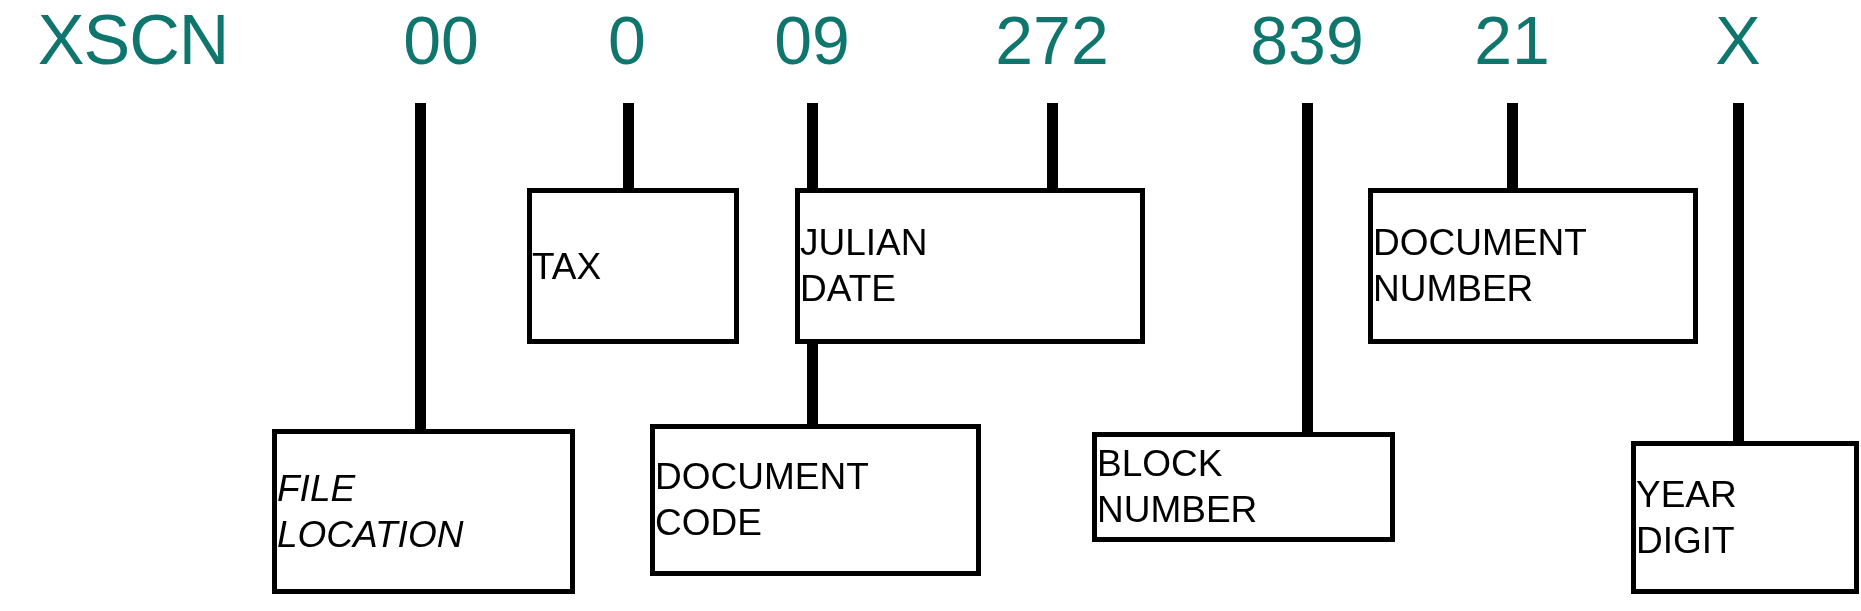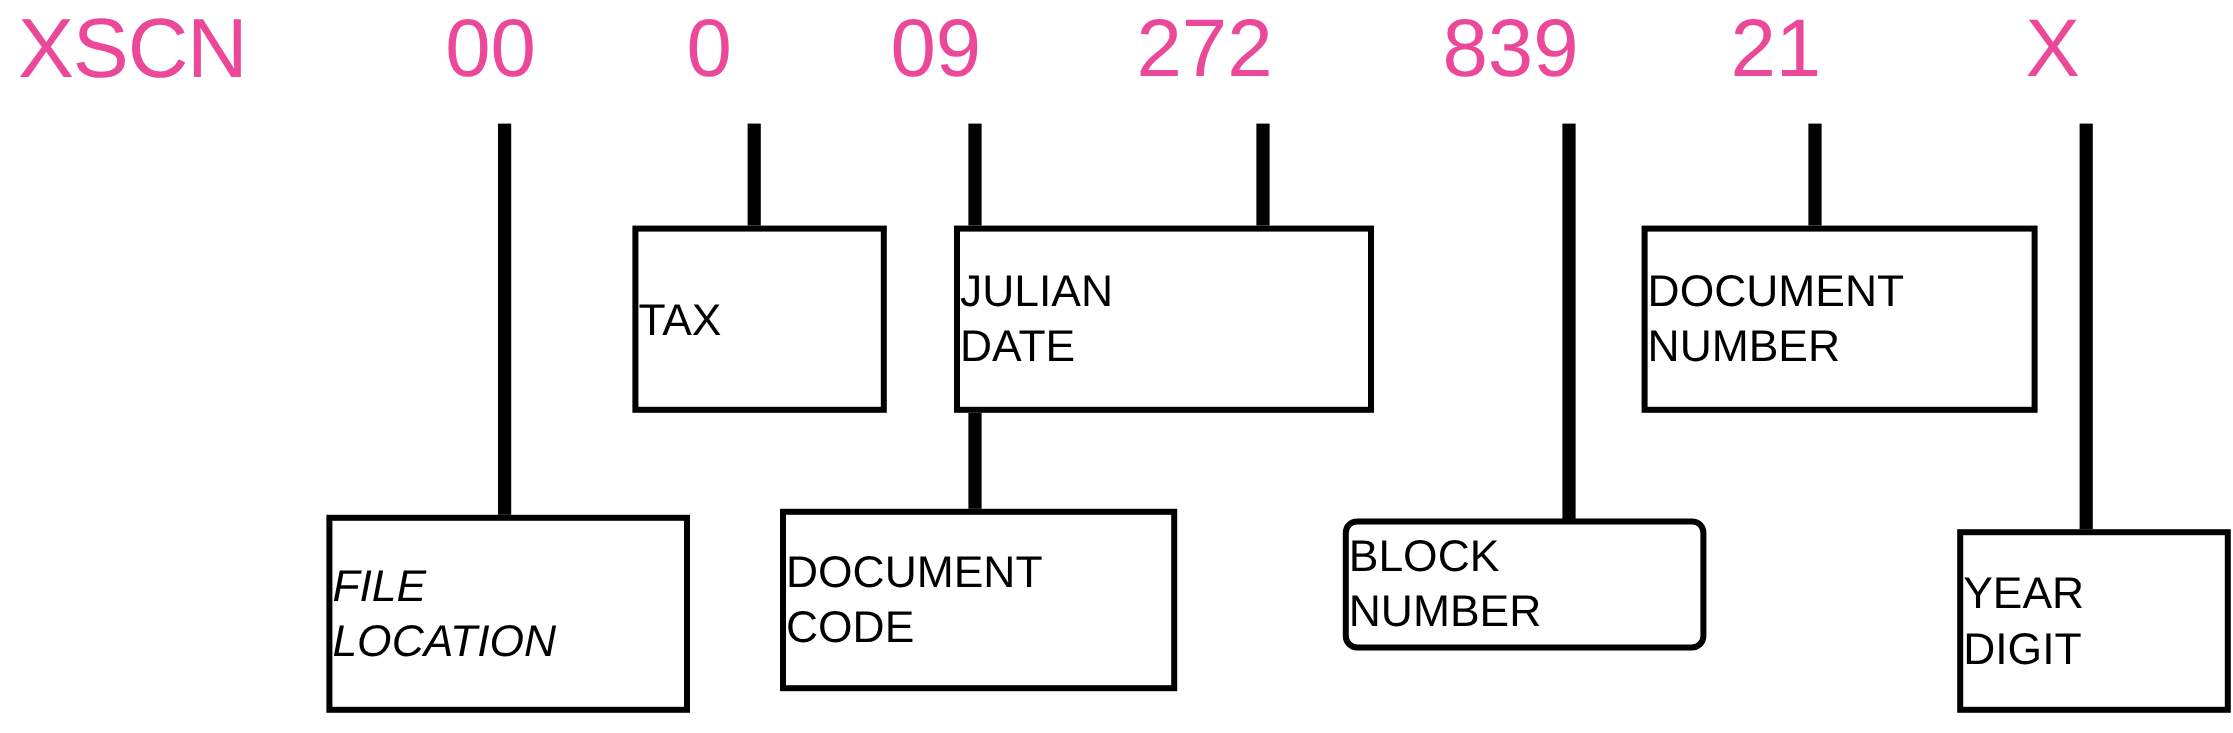--- a/index.html
+++ b/index.html
@@ -17,22 +17,22 @@
     overflow: hidden;
   }
   .code-token {
     position: absolute;
     top: 2px;
     font-size: 68px;
     line-height: 76px;
     font-weight: 400;
     letter-spacing: 0px;
     white-space: nowrap;
-    text-align: left;
-    color: #ec4899;
+    text-align: center;
+    color: #0f766e;
   }
   .code-token.label-token {
     font-size: 70px;
     letter-spacing: -1px;
   }
   .connector {
     position: absolute;
     background: #000000;
     width: 11px;
   }
@@ -110,21 +110,21 @@
   <div class="field-box two-line" style="left:272px; top:429px; width:303px; height:165px;font-style:italic;">
     <span class="line">FILE</span>
     <span class="line">LOCATION</span>
   </div>
 
   <div class="field-box two-line" style="left:650px; top:424px; width:331px; height:152px;">
     <span class="line">DOCUMENT</span>
     <span class="line">CODE</span>
   </div>
 
-  <div class="field-box two-line" style="left:1119px; top:432px; width:303px; height:110px;border-radius:12px;">
+  <div class="field-box two-line" style="left:1092px; top:432px; width:303px; height:110px;">
     <span class="line">BLOCK</span>
     <span class="line">NUMBER</span>
   </div>
 
   <div class="field-box two-line" style="left:1631px; top:441px; width:228px; height:153px;">
     <span class="line">YEAR</span>
     <span class="line">DIGIT</span>
   </div>
 
 </div>

